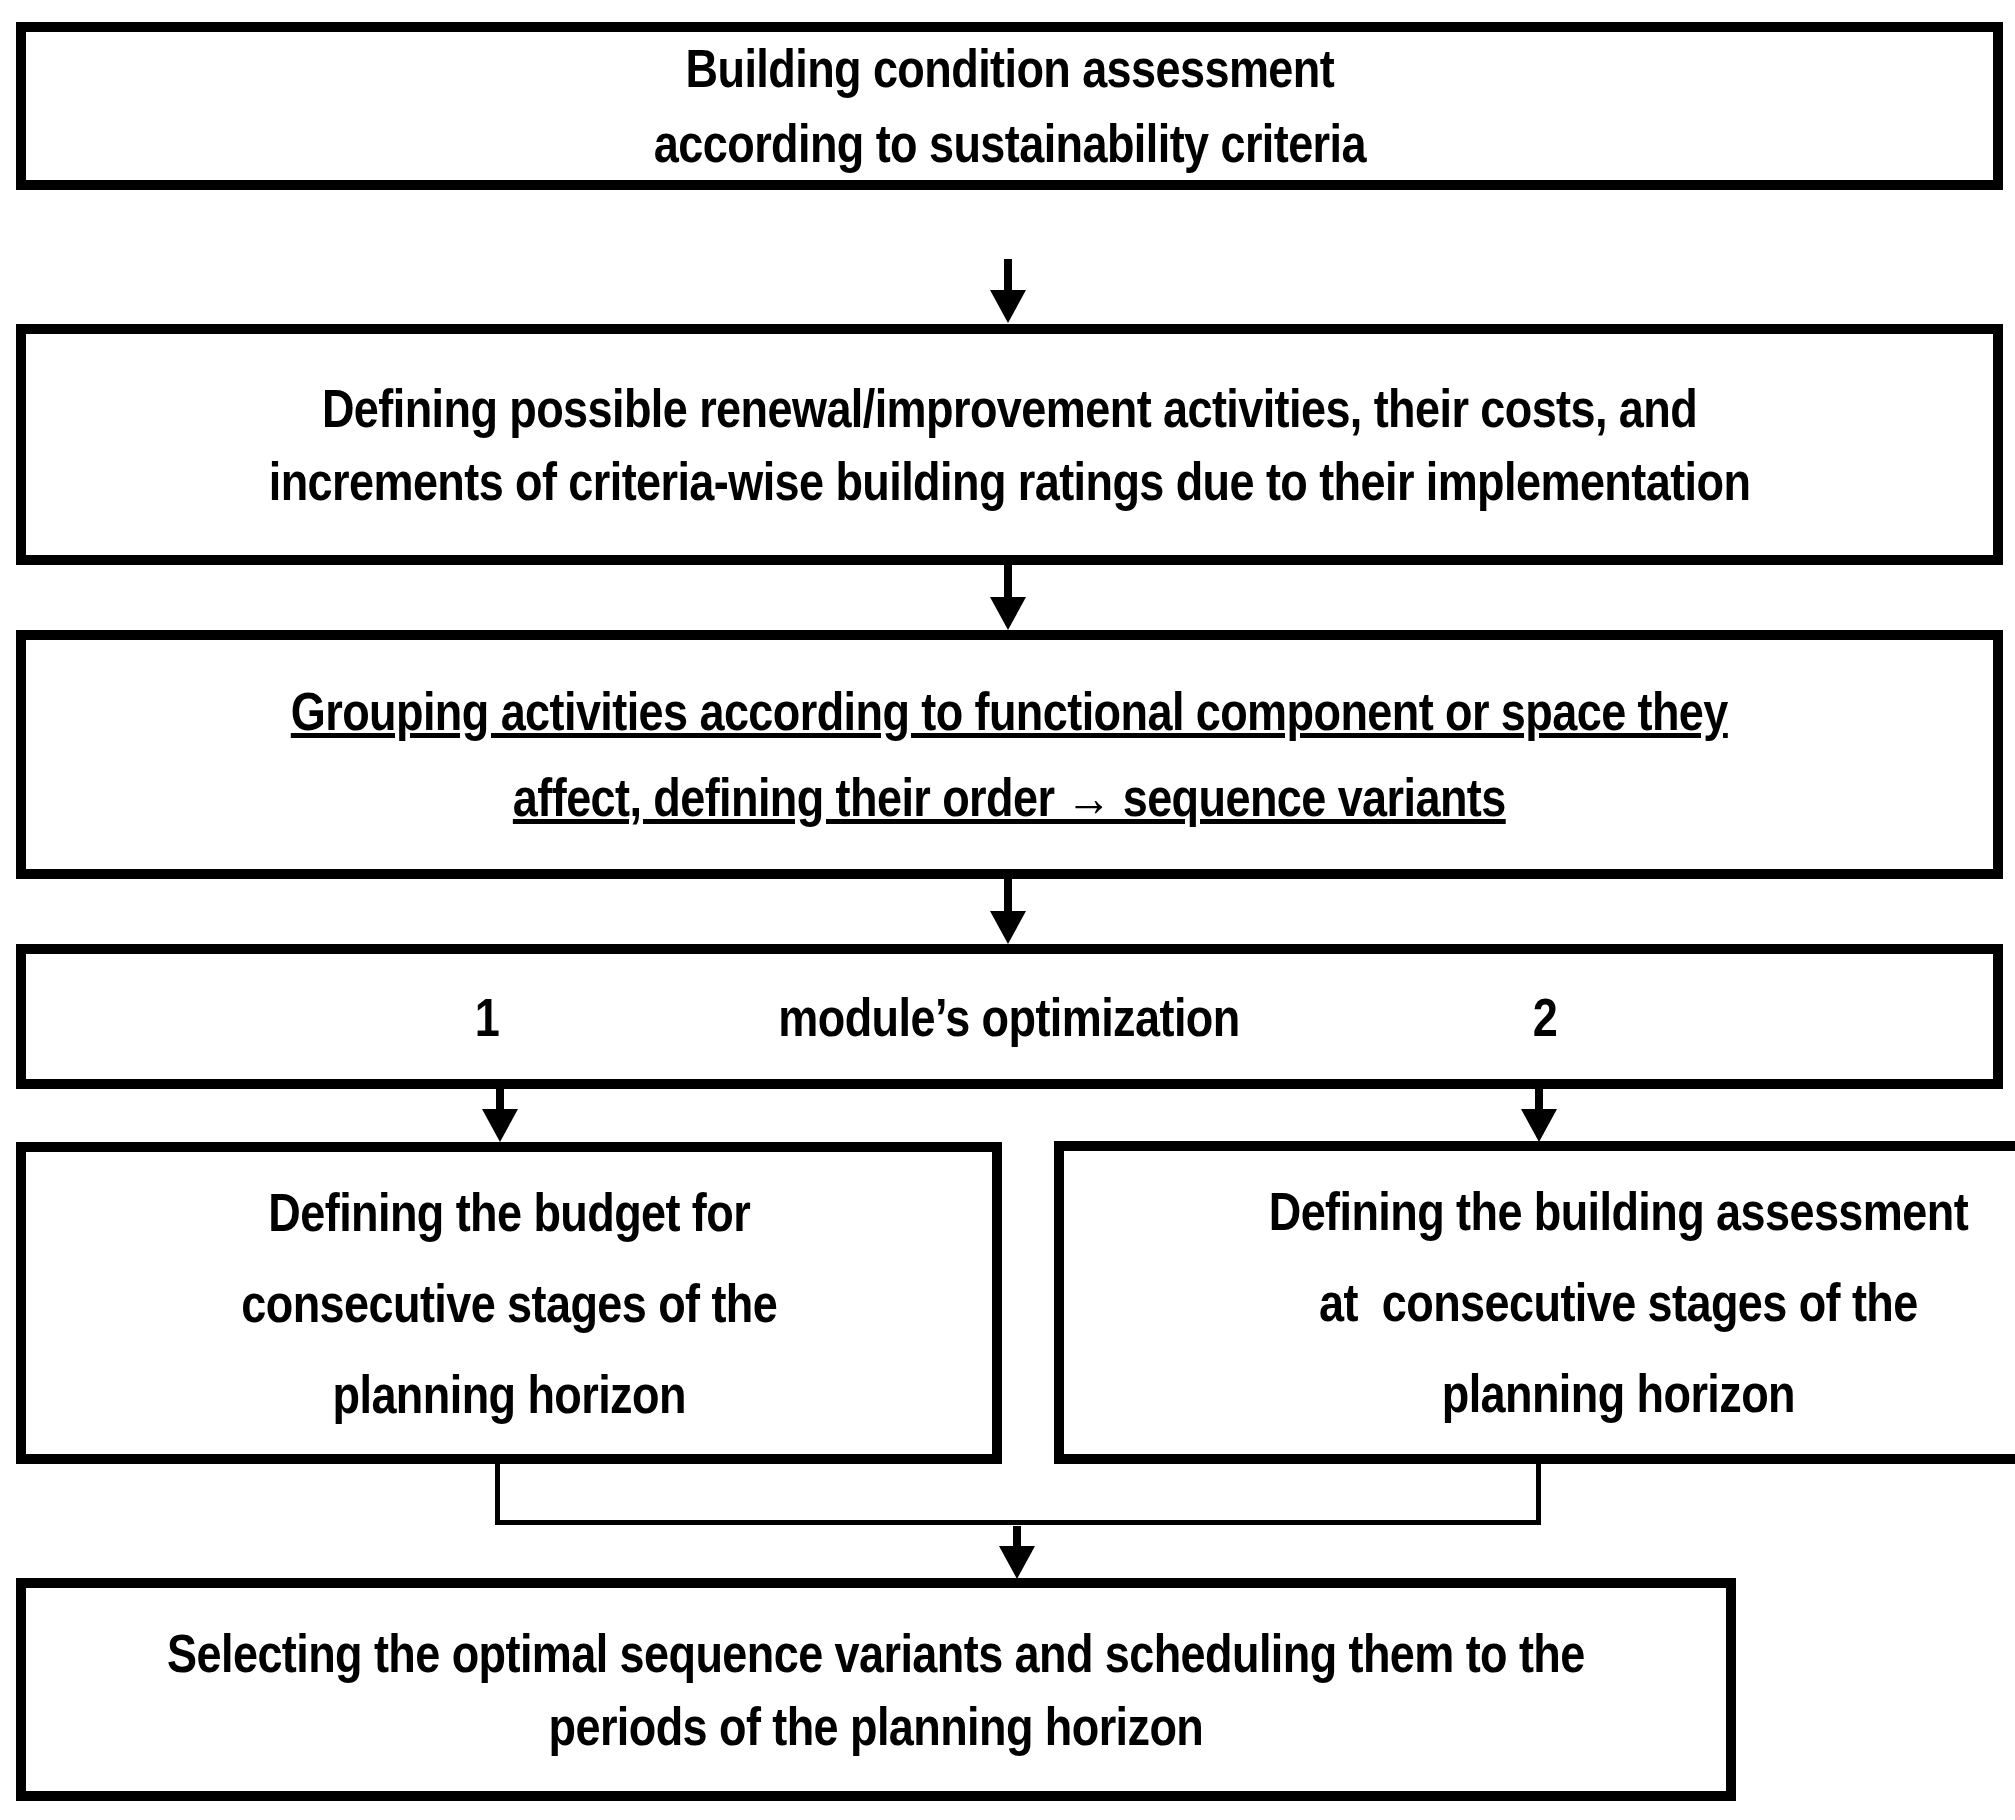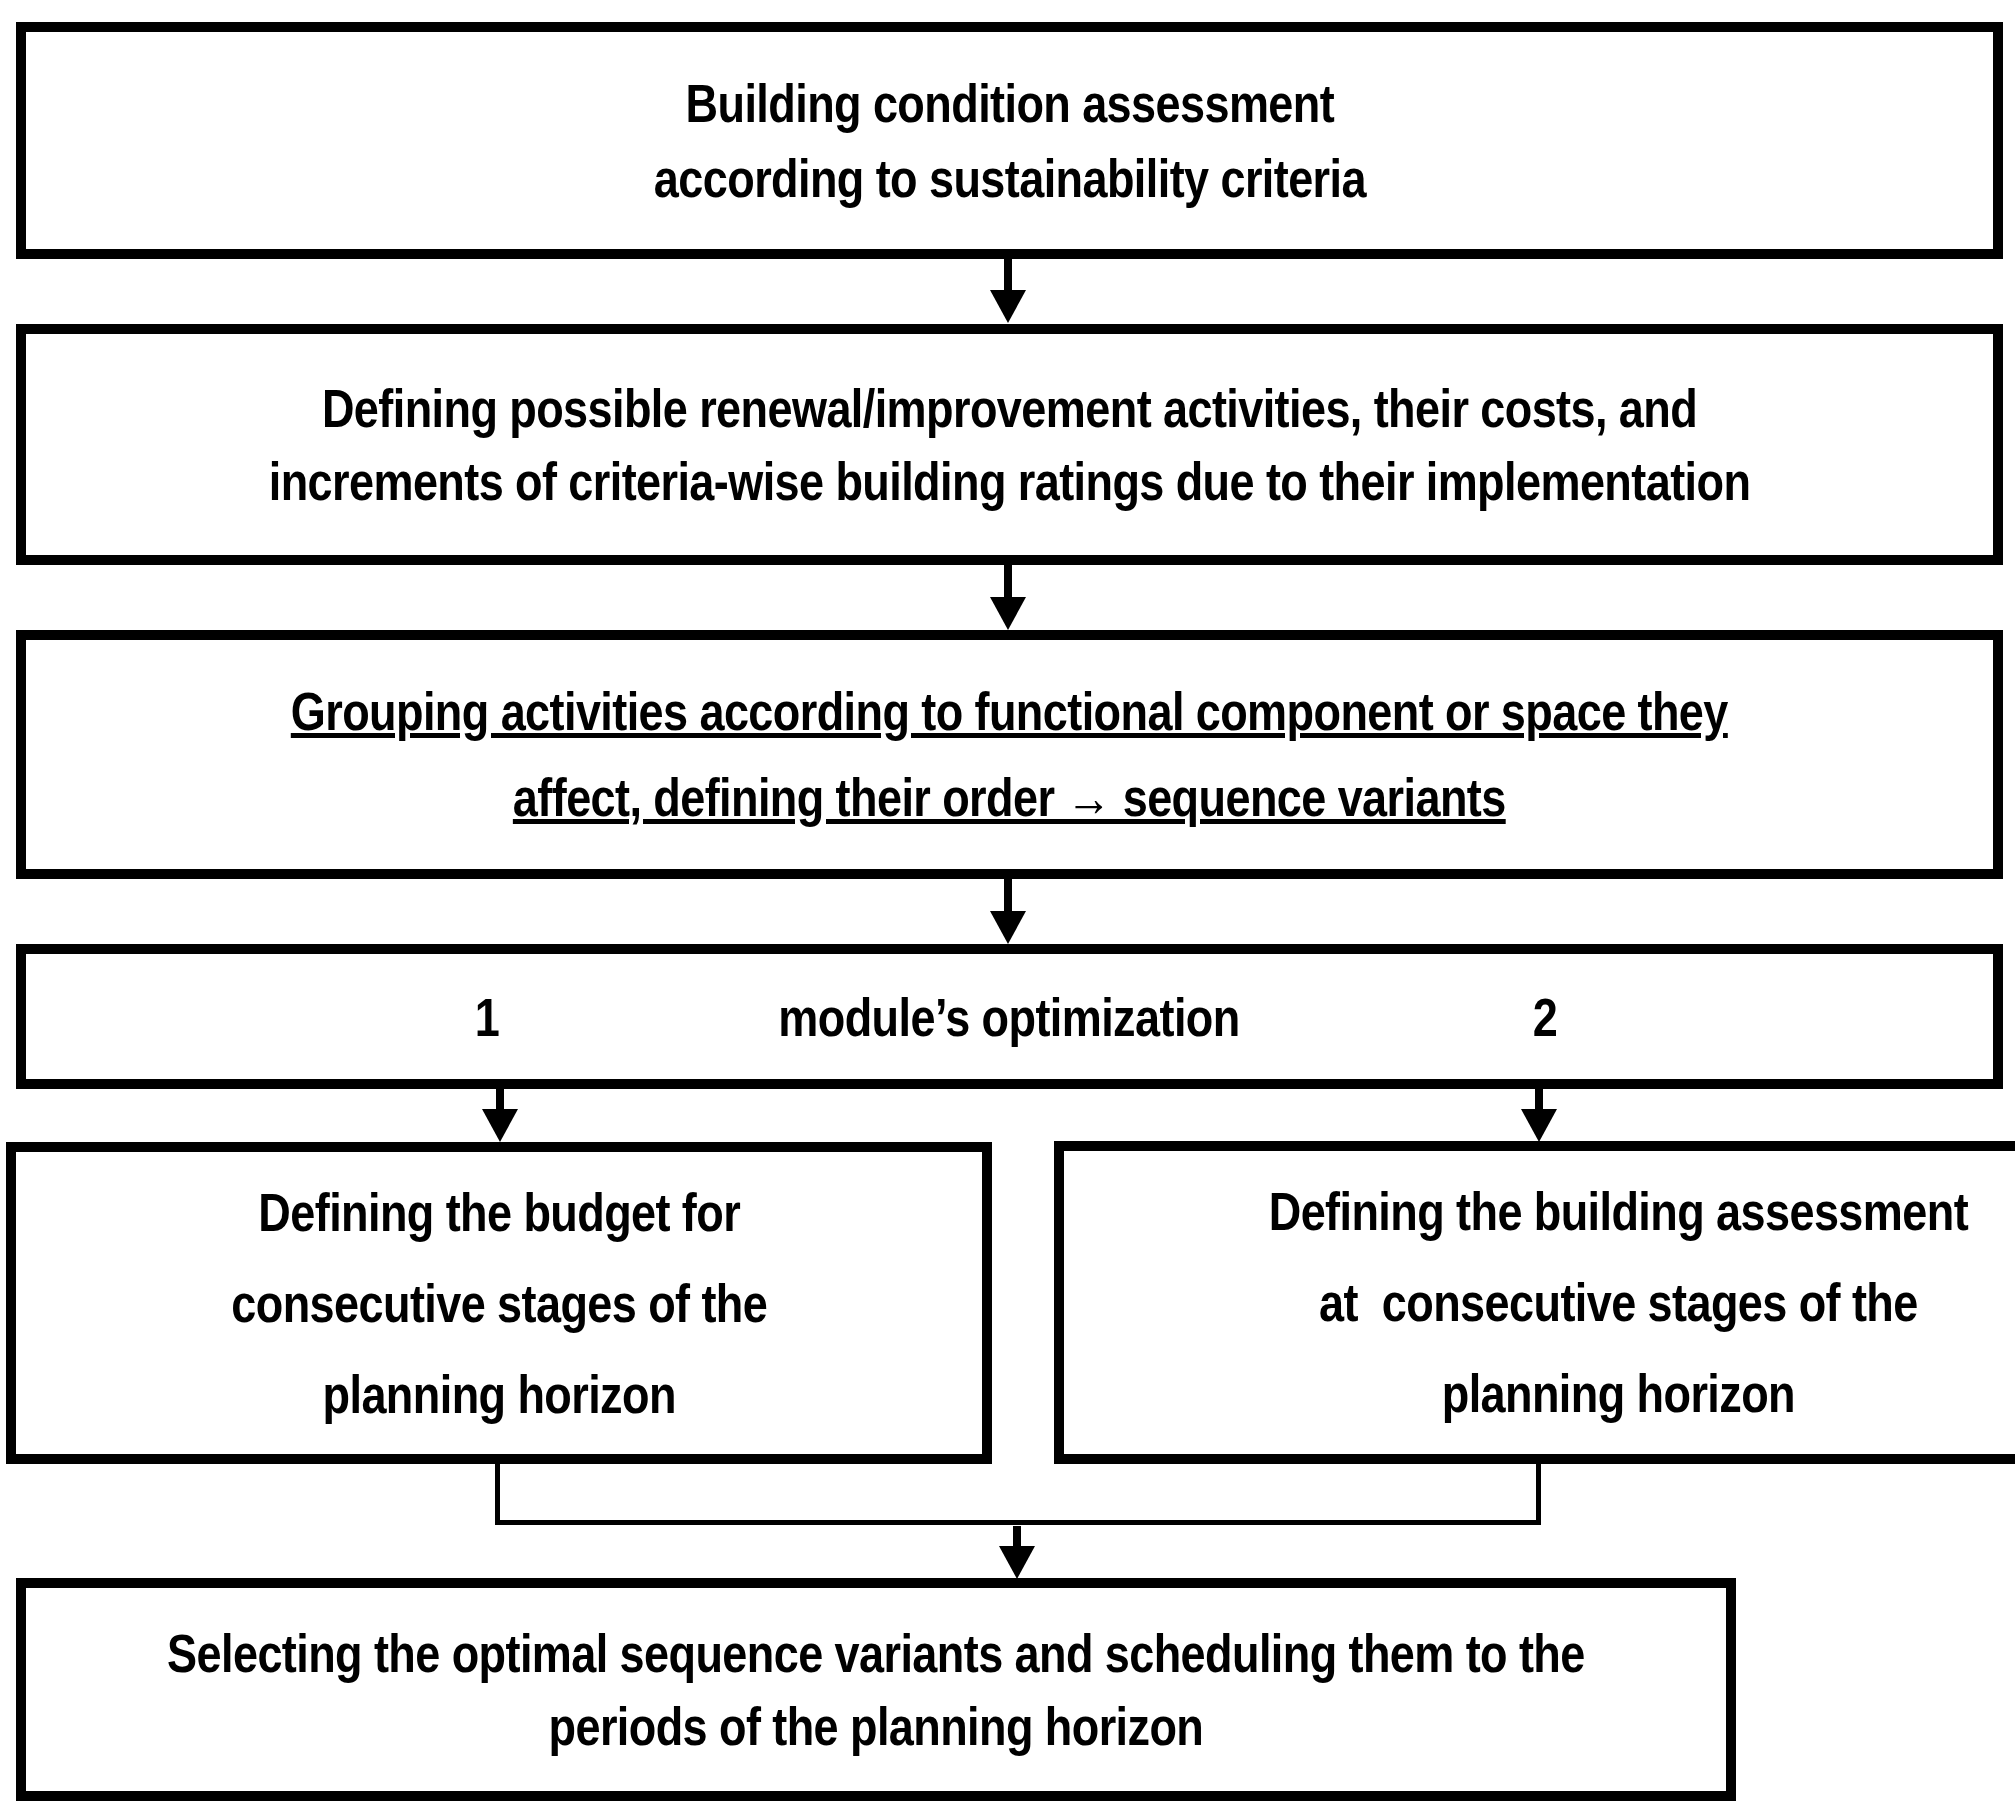--- a/index.html
+++ b/index.html
@@ -10,25 +10,25 @@
   .box{
     position:absolute;box-sizing:border-box;background:#ffffff;
     border:10.2px solid #000000;
     display:flex;align-items:center;justify-content:center;
   }
   .textblock{
     text-align:center;white-space:pre;color:#000000;
     font-size:53px;font-weight:bold;letter-spacing:-0.7px;
     transform:scaleX(0.85);transform-origin:center;
   }
-  #box1{left:16px;top:22px;width:1987px;height:237px;}
+  #box1{left:16px;top:22px;width:1987px;height:168px;}
   #box2{left:16px;top:324px;width:1987px;height:241px;}
   #box3{left:16px;top:630px;width:1987px;height:249px;text-decoration:underline;}
   #box4{left:16px;top:944px;width:1987px;height:145px;}
-  #box5{left:6px;top:1142px;width:986px;height:322px;}
+  #box5{left:16px;top:1142px;width:986px;height:322px;}
   #box6{left:1054px;top:1141px;width:1128px;height:323px;}
   #box7{left:16px;top:1578px;width:1720px;height:223px;}
   #box1 .textblock{line-height:75px;}
   #box2 .textblock{line-height:73px;}
   #box3 .textblock{line-height:86px;}
   #box5 .textblock,#box6 .textblock{line-height:91px;}
   #box7 .textblock{line-height:73px;}
   
   .arrow{position:absolute;width:37px;}
   .arrow .shaft{

